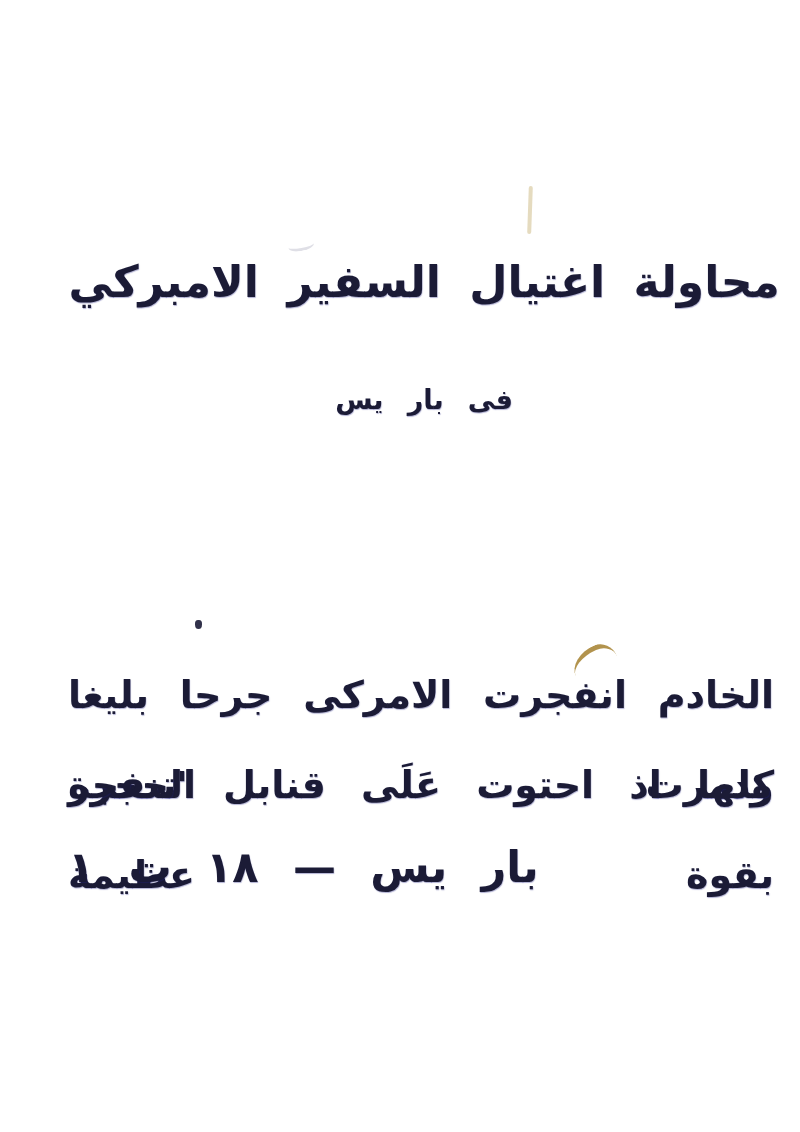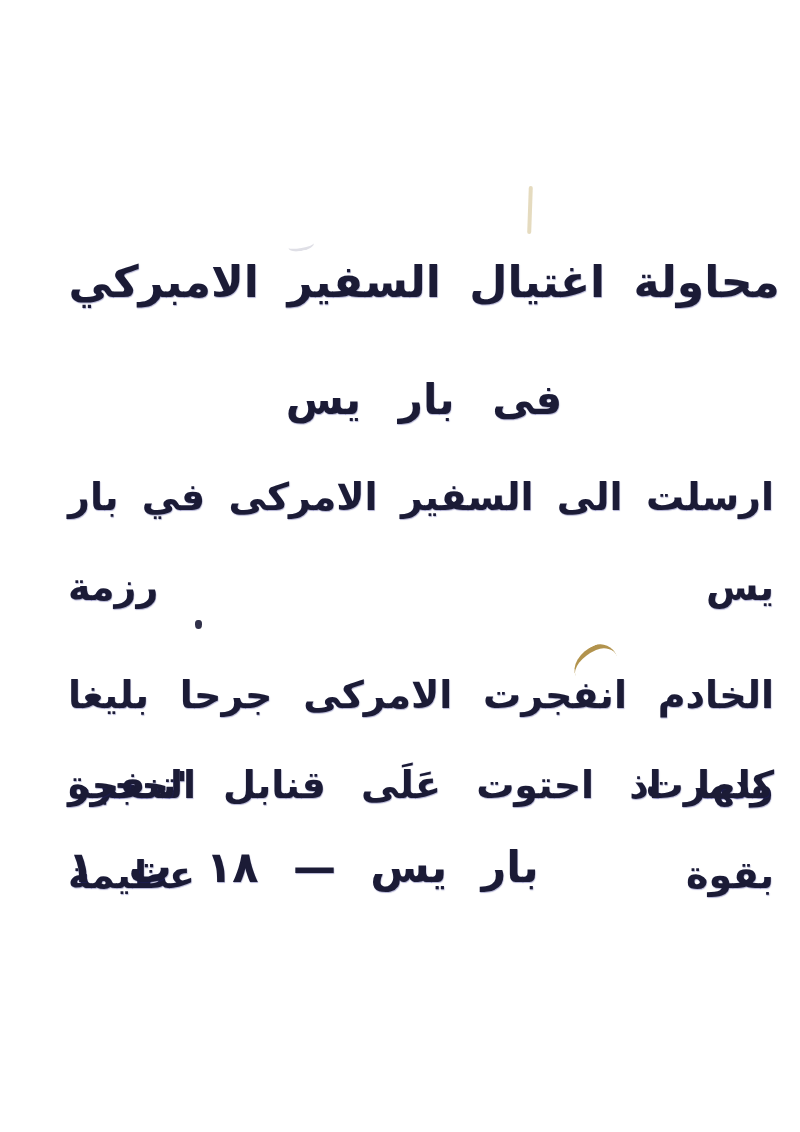--- a/index.html
+++ b/index.html
@@ -23,21 +23,21 @@
     top:236px;height:92px;line-height:92px;
     text-align:center;
     font-size:44px;
     word-spacing:0.30em;
     white-space:nowrap;
   }
   .subheadline{
     position:absolute;left:0;right:0;
     top:358px;height:84px;line-height:84px;
     text-align:center;
-    font-size:42px;
+    font-size:27px;
     word-spacing:0.55em;
     white-space:nowrap;
   }
   .body-line{
     position:absolute;left:20px;right:26px;
     height:90px;line-height:90px;
     font-size:38px;
     text-align:justify;
     text-align-last:justify;
     word-spacing:0.12em;
@@ -93,19 +93,18 @@
 
   <div class="stain-vertical"></div>
   <div class="smudge"></div>
   <div class="pen-mark"></div>
   <div class="stray-dot"></div>
 
   <div class="headline ink">محاولة اغتيال السفير الامبركي</div>
 
   <div class="subheadline ink">فى بار يس</div>
 
-  <div class="body-line bl-1 ink">ارسلت الى السفير الامركى في بار يس رزمة</div>
   <div class="body-line bl-3 ink">الخادم انفجرت الامركى جرحا بليغا ودمرت الحجرة</div>
   <div class="body-line bl-4 ink">كلها اذ احتوت عَلَى قنابل 'تنفجر بقوة عظيمة</div>
 
   <div class="dateline ink">بار يس — ١٨ ت ١</div>
 
 </div>
 
 </body></html>

